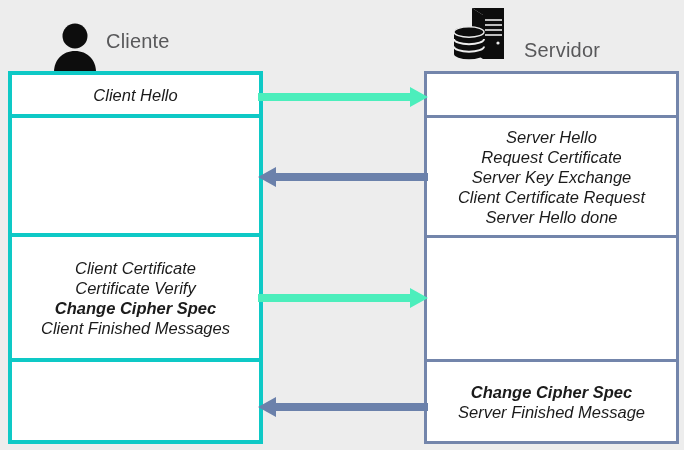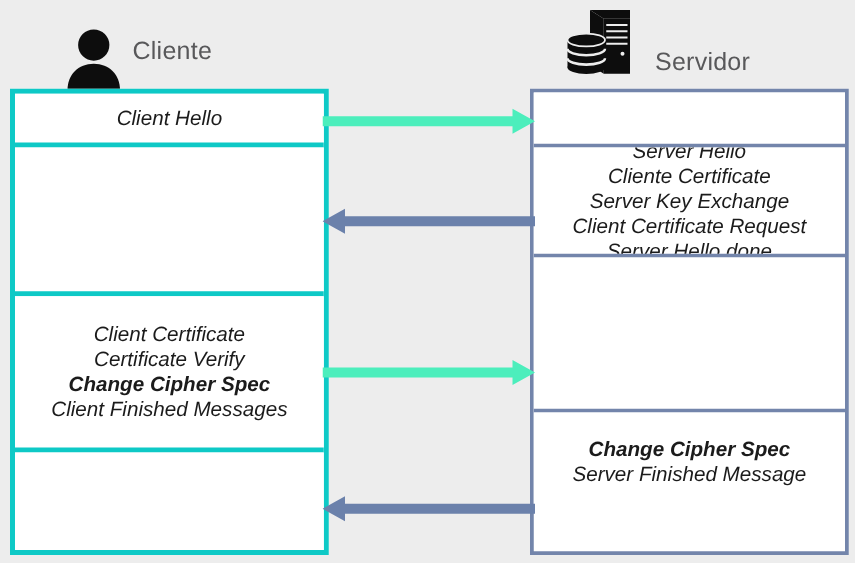--- a/index.html
+++ b/index.html
@@ -168,23 +168,23 @@
       <div class="msg-line">Client Certificate</div>
       <div class="msg-line">Certificate Verify</div>
       <div class="msg-line bold">Change Cipher Spec</div>
       <div class="msg-line">Client Finished Messages</div>
     </div>
     <div class="lane-box" style="height:78px;"></div>
   </div>
 
   <div class="lane" id="lane-server">
     <div class="lane-box" style="height:44px;"></div>
-    <div class="lane-box" style="height:88px;">
+    <div class="lane-box" style="height:120px;">
       <div class="msg-line">Server Hello</div>
-      <div class="msg-line">Cliente Certificate</div>
+      <div class="msg-line">Request Certificate</div>
       <div class="msg-line">Server Key Exchange</div>
       <div class="msg-line">Client Certificate Request</div>
       <div class="msg-line">Server Hello done</div>
     </div>
     <div class="lane-box" style="height:124px;"></div>
     <div class="lane-box" style="height:79px;">
       <div class="msg-line bold">Change Cipher Spec</div>
       <div class="msg-line">Server Finished Message</div>
     </div>
   </div>

